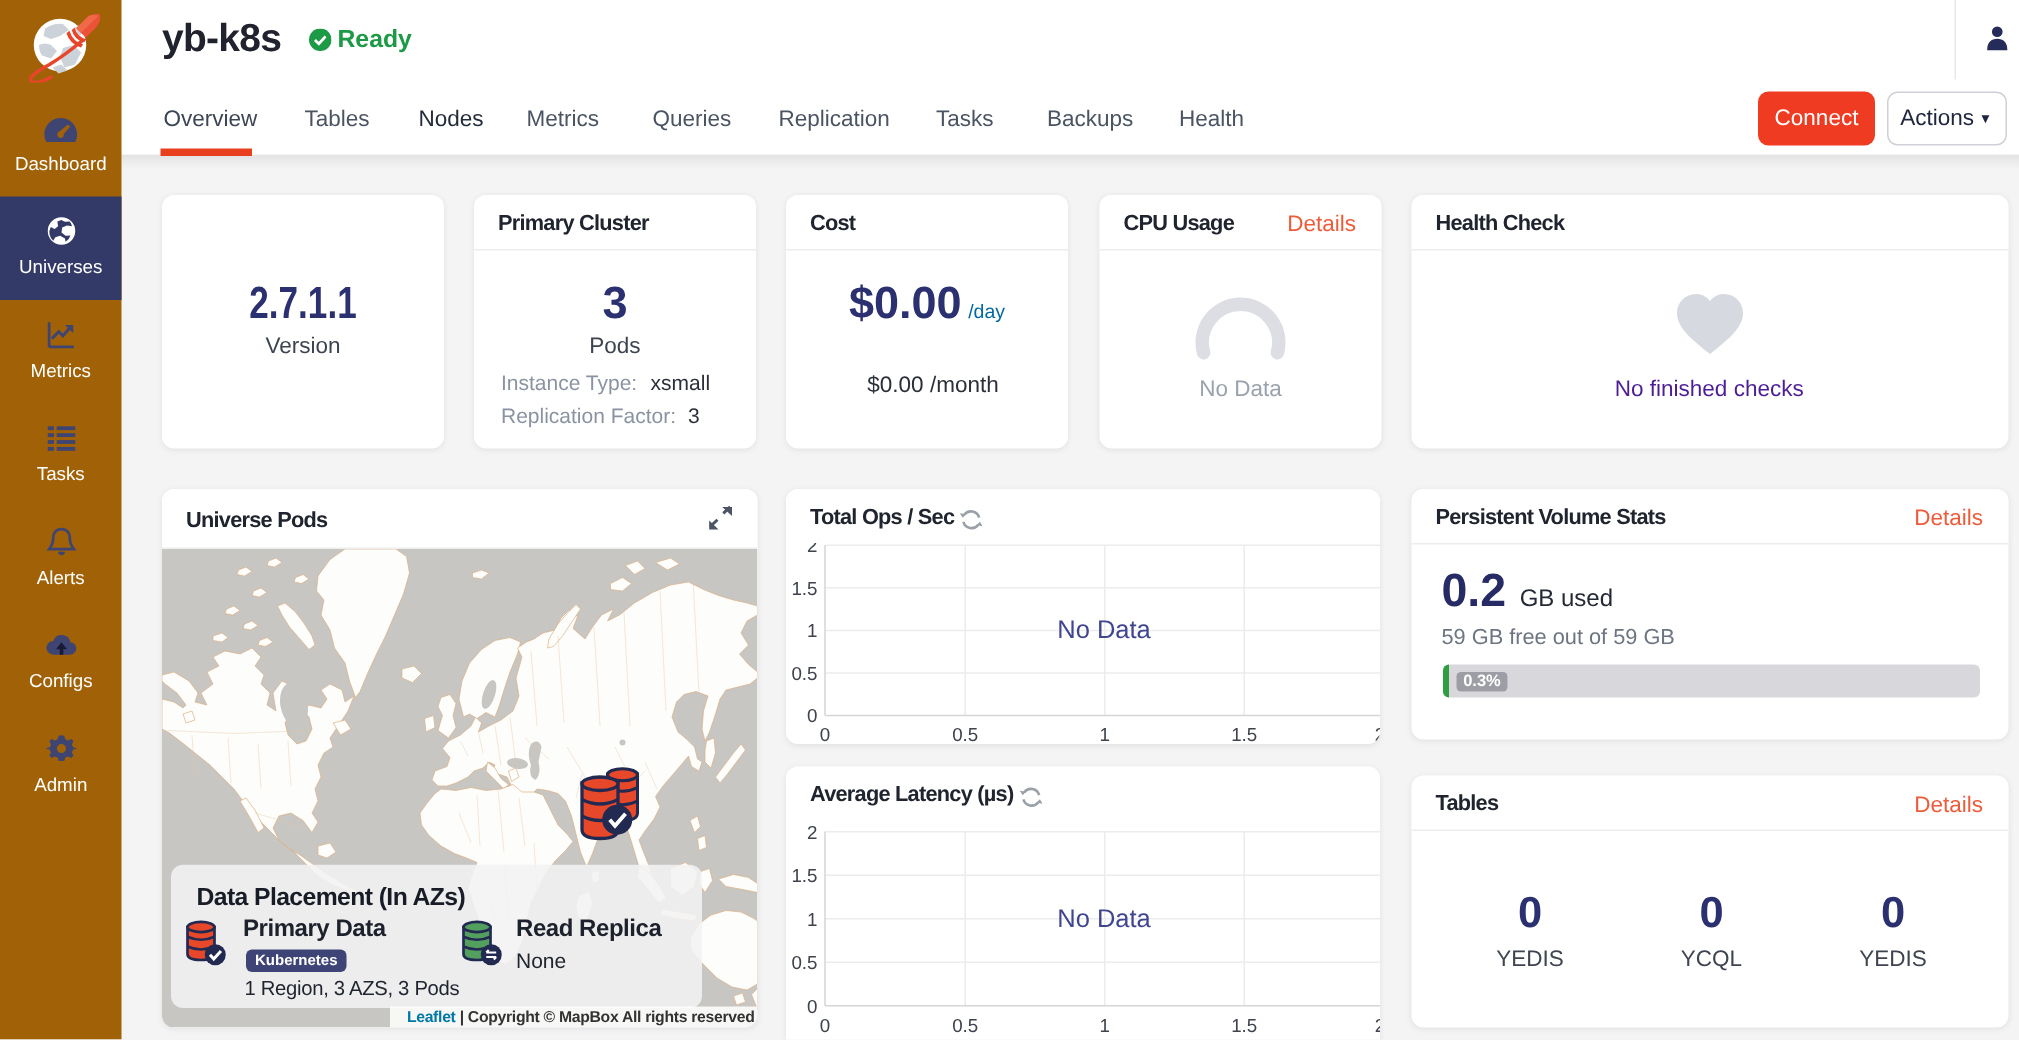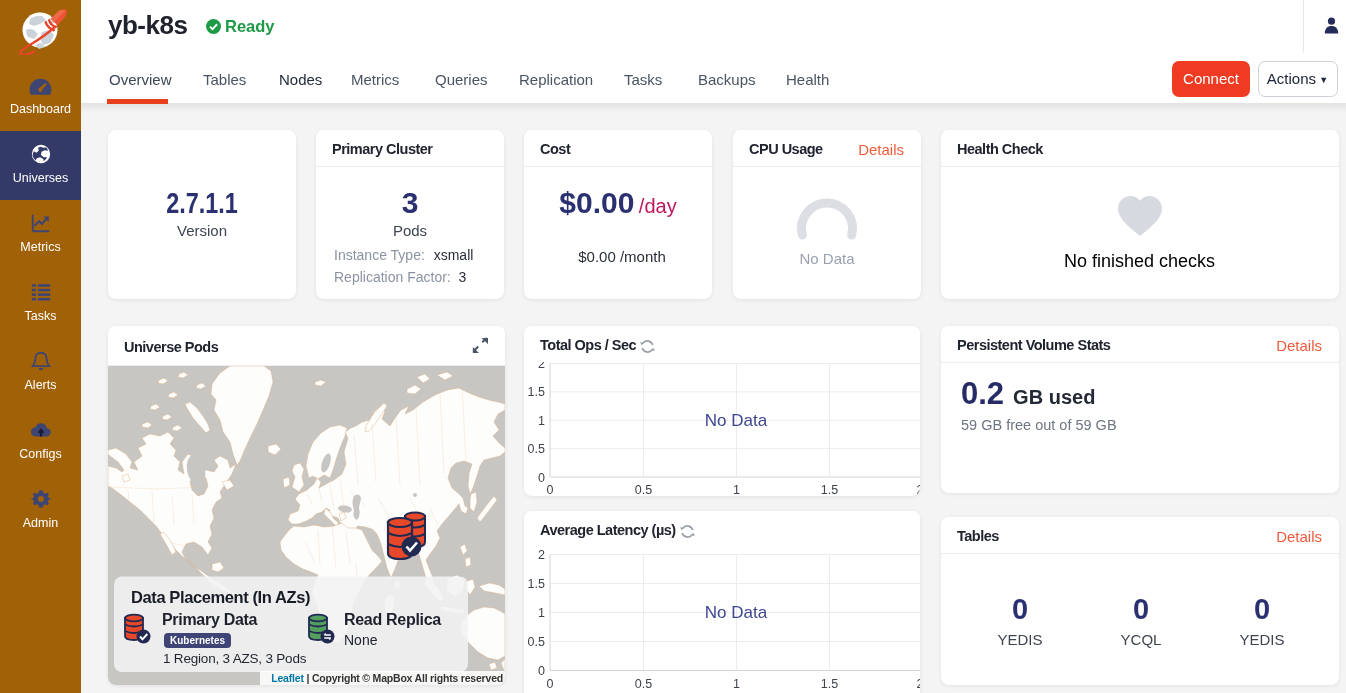--- a/index.html
+++ b/index.html
@@ -146,41 +146,41 @@
       </div>
   <div class="bignum abs" style="left:0; top:56px; width:188px;">3</div>
   <div class="graylabel abs" style="left:0; top:92px; width:188px;">Pods</div>
   <div class="abs" style="left:18px; top:117px; font-size:14px; color:#8b93a2;">Instance Type: <span style="color:#2a2f3a; padding-left:5px;">xsmall</span></div>
   <div class="abs" style="left:18px; top:139px; font-size:14px; color:#8b93a2;">Replication Factor: <span style="color:#2a2f3a; padding-left:4px;">3</span></div>
 </div>
 <div class="card" style="left:524px; top:130px; width:188px; height:169px;">
   <div class="chead">
         <div class="ctitle">Cost</div>
       </div>
-  <div class="abs" style="left:0; top:56px; width:188px; text-align:center;"><span style="color:#2b3070;font-weight:bold;font-size:30px;">$0.00</span> <span style="color:#be185d;font-size:20px;">/day</span></div>
+  <div class="abs" style="left:0; top:56px; width:188px; text-align:center;"><span style="color:#2b3070;font-weight:bold;font-size:30px;">$0.00</span> <span style="color:#0369a1;font-size:13px;">/day</span></div>
   <div class="abs" style="left:0; top:118px; width:196px; text-align:center; color:#2a2f3a; font-size:15px;">$0.00 /month</div>
 </div>
 <div class="card" style="left:733px; top:130px; width:188px; height:169px;">
   <div class="chead">
         <div class="ctitle">CPU Usage</div>
         <div class="details">Details</div>
       </div>
   <svg width="188" height="132" viewBox="0 0 188 132" style="position:absolute; left:0; top:37px;">
     <path d="M 69.4 68.1 A 25.5 25.5 0 1 1 118.6 68.1" fill="none" stroke="#dcdee4" stroke-width="9" stroke-linecap="round"></path>
     <text x="94" y="97" font-size="15" fill="#9aa2ad" text-anchor="middle">No Data</text>
   </svg>
 </div>
 <div class="card" style="left:941px; top:130px; width:398px; height:169px;">
   <div class="chead">
         <div class="ctitle">Health Check</div>
       </div>
   <svg width="48" height="46" viewBox="0 0 24 22" style="position:absolute; left:175px; top:63px;">
         <path d="M12 21 C5 15.5 1 11.8 1 7.3 C1 3.8 3.8 1 7.3 1 C9.2 1 11 1.9 12 3.4 C13 1.9 14.8 1 16.7 1 C20.2 1 23 3.8 23 7.3 C23 11.8 19 15.5 12 21 Z" fill="#d6d9df"></path>
       </svg>
-  <div class="abs" style="left:0; top:121px; width:397px; text-align:center; font-size:18px; color:#000000;">No finished checks</div>
+  <div class="abs" style="left:0; top:121px; width:397px; text-align:center; font-size:15px; color:#4c1d95;">No finished checks</div>
 </div>
 
 <div class="card" style="left:108px; top:326px; width:397px; height:359px;">
   <div class="chead" style="height:40px;">
         <div class="ctitle" style="top:13px;">Universe Pods</div>
     <svg width="17" height="17" viewBox="0 0 17 17" style="position:absolute;right:16px;top:11px;">
       <path d="M10.2 5.2 L14.8 0.9 M1.5 14 L6.3 9.5" stroke="#4c5566" stroke-width="2" fill="none"></path>
       <path d="M9.5 1 L16 1 L16 7 Z" fill="#4c5566" transform="translate(0,0)"></path>
       <path d="M7 16 L0.8 16 L0.8 10 Z" fill="#4c5566"></path>
     </svg>
@@ -364,22 +364,26 @@
           <path d="M14.5 14.5 L12.5 10.5 L16 11 Z" fill="#9aa0a8" transform="rotate(-55 13.5 12)"></path>
         </svg>
   </div>
 </div>
 
 <div class="card" style="left:941px; top:326px; width:398px; height:167px;">
   <div class="chead">
         <div class="ctitle">Persistent Volume Stats</div>
         <div class="details">Details</div>
       </div>
-  <div class="abs" style="left:20px; top:50px;"><span style="font-size:31px; font-weight:bold; color:#262b66;">0.2</span><span style="font-size:20px; font-weight:bold; color:#242936; padding-left:9px;">GB used</span></div>
+  <div class="abs" style="left:20px; top:50px;"><span style="font-size:31px; font-weight:bold; color:#262b66;">0.2</span><span style="font-size:16px; font-weight:normal; color:#242936; padding-left:9px;">GB used</span></div>
   <div class="abs" style="left:20px; top:91px; font-size:14.5px; color:#6d7582;">59 GB free out of 59 GB</div>
+  <div class="abs" style="left:21px; top:117px; width:358px; height:22px; background:#d8d8dc; border-radius:4px;">
+    <div class="abs" style="left:0; top:0; width:4px; height:22px; background:#2e9e41; border-radius:4px 0 0 4px;"></div>
+    <div class="abs" style="left:9px; top:5px; width:34px; height:13px; background:#9d9da5; border-radius:3px; color:#fff; font-size:11px; font-weight:bold; text-align:center; line-height:13px;">0.3%</div>
+  </div>
 </div>
 
 <div class="card" style="left:941px; top:517px; width:398px; height:168px;">
   <div class="chead">
         <div class="ctitle">Tables</div>
         <div class="details">Details</div>
       </div>
   <div class="abs" style="left:19px; top:76px; width:120px; text-align:center;">
         <div style="font-size:29px; font-weight:bold; color:#2b3070;">0</div>
         <div style="font-size:15px; color:#3e4450; margin-top:5px;">YEDIS</div>

